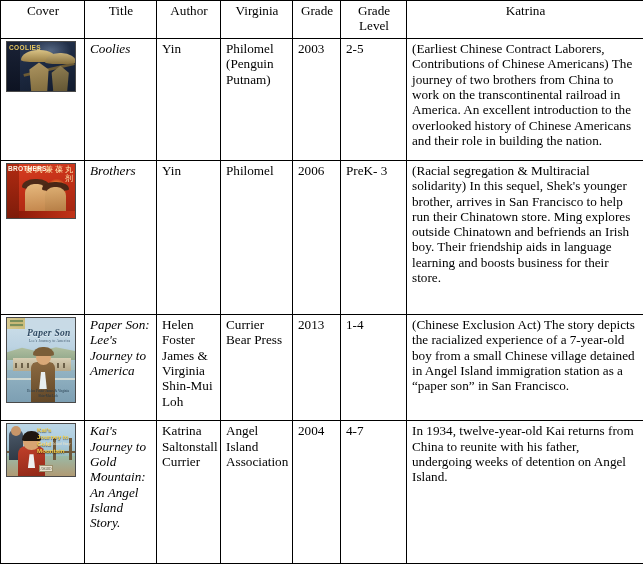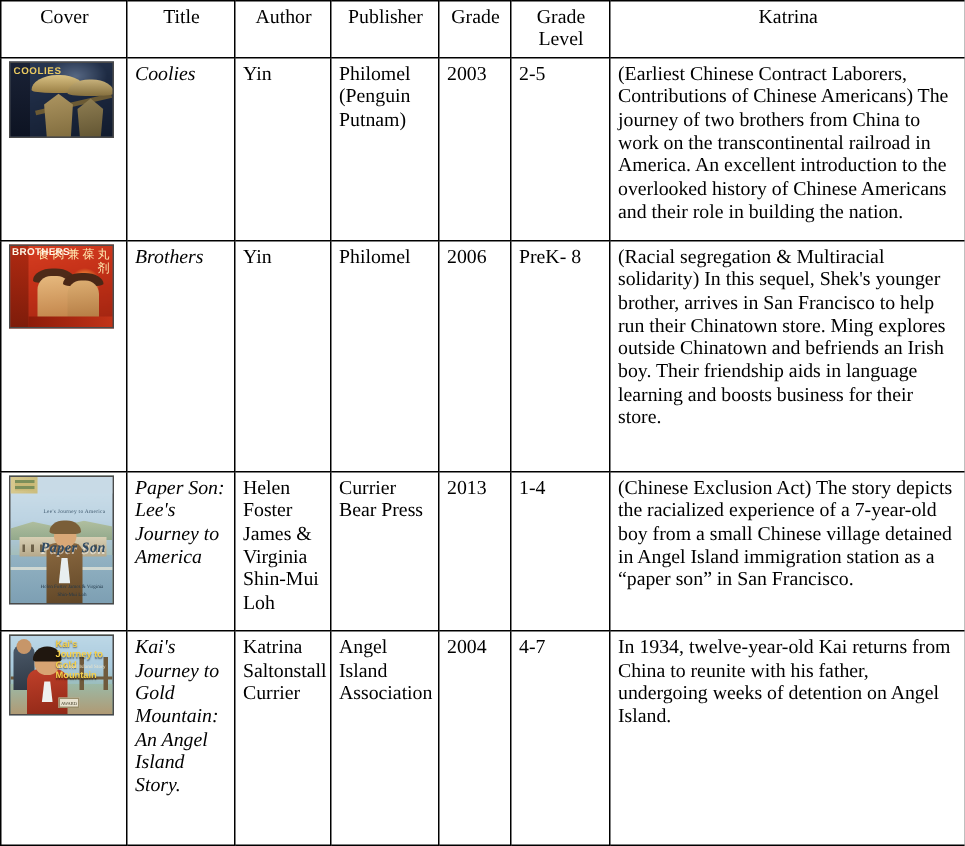--- a/index.html
+++ b/index.html
@@ -193,21 +193,20 @@
   .papers-swatch {
     position: absolute; left: 3px; top: 2px; width: 13px; height: 7px;
     background: repeating-linear-gradient(180deg,#7b8f5a 0 2px,#c9b976 2px 4px);
   }
   .papers-title {
     position: absolute; left: 20px; top: 10px;
     font-family: "Liberation Serif", serif;
     font-style: italic; font-weight: bold;
     font-size: 9.5px; color: #2f4a63; letter-spacing: .3px;
     text-shadow: 0 1px 0 rgba(255,255,255,.55);
-    margin-top: 33px;
   }
   .papers-sub {
     position: absolute; left: 22px; top: 21px;
     font-size: 3.6px; color: #3c566b; letter-spacing: .2px;
   }
   .papers-hill {
     position: absolute; left: 0; top: 26px; width: 100%; height: 16px;
     background: linear-gradient(180deg,#b7c4a4,#93a98c);
     clip-path: polygon(0 52%, 22% 24%, 46% 46%, 72% 20%, 100% 44%, 100% 100%, 0 100%);
   }
@@ -336,21 +335,21 @@
     <col class="col-year">
     <col class="col-grade">
     <col class="col-contents">
   </colgroup>
 
   <thead>
     <tr>
       <th>Cover</th>
       <th>Title</th>
       <th>Author</th>
-      <th>Publisher</th>
+      <th>Virginia</th>
       <th>Grade</th>
       <th>
         <span>Grade</span><br>
         <span>Level</span>
       </th>
       <th>Katrina</th>
     </tr>
   </thead>
 
   <tbody>
@@ -385,21 +384,21 @@
           <span class="brothers-kid-b"></span>
           <span class="brothers-foot"></span>
           <span class="brothers-band"></span>
           <span class="brothers-title">BROTHERS</span>
         </span>
       </td>
       <td class="cell-title">Brothers</td>
       <td class="cell-center">Yin</td>
       <td class="cell-center">Philomel</td>
       <td class="cell-center">2006</td>
-      <td class="cell-center">PreK- 8</td>
+      <td class="cell-center">PreK- 3</td>
       <td class="cell-contents">(Racial segregation &amp; Multiracial solidarity) In this sequel, Shek's younger brother, arrives in San Francisco to help run their Chinatown store. Ming explores outside Chinatown and befriends an Irish boy. Their friendship aids in language learning and boosts business for their store.</td>
     </tr>
 
     <tr class="row-3">
       <td class="cell-cover">
         <span class="cover cover-papers">
           <span class="papers-hill"></span>
           <span class="papers-water"></span>
           <span class="papers-building"></span>
           <span class="papers-rail"></span>

